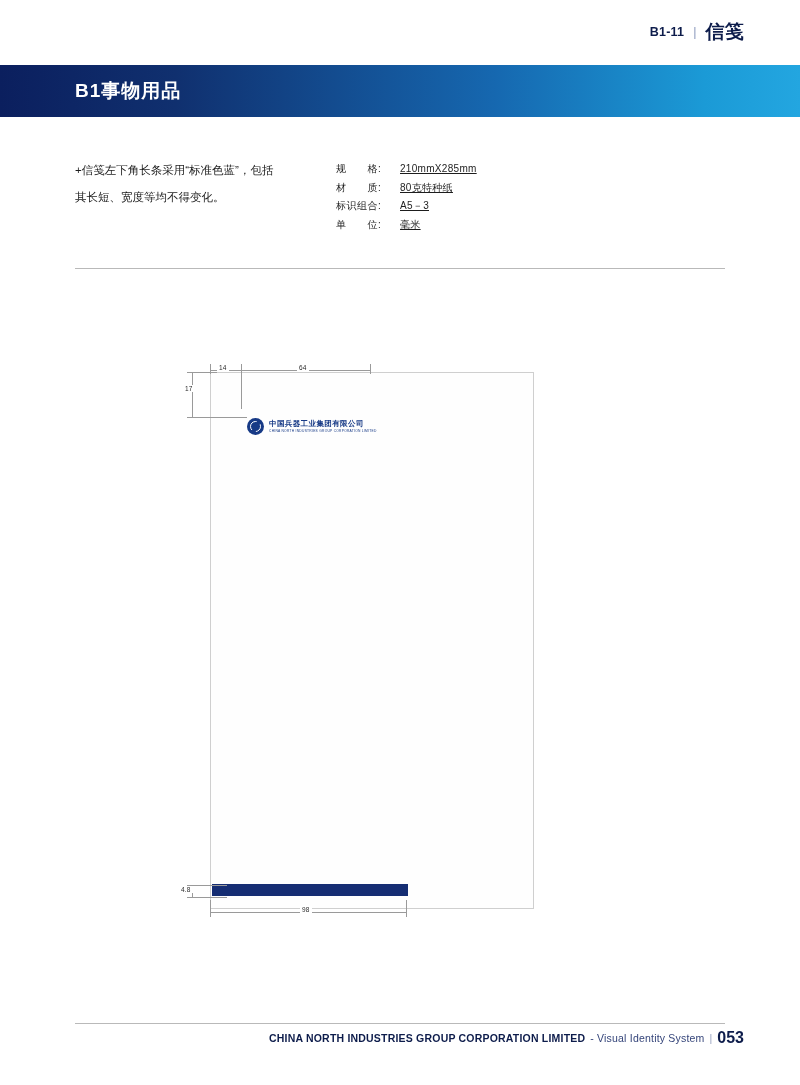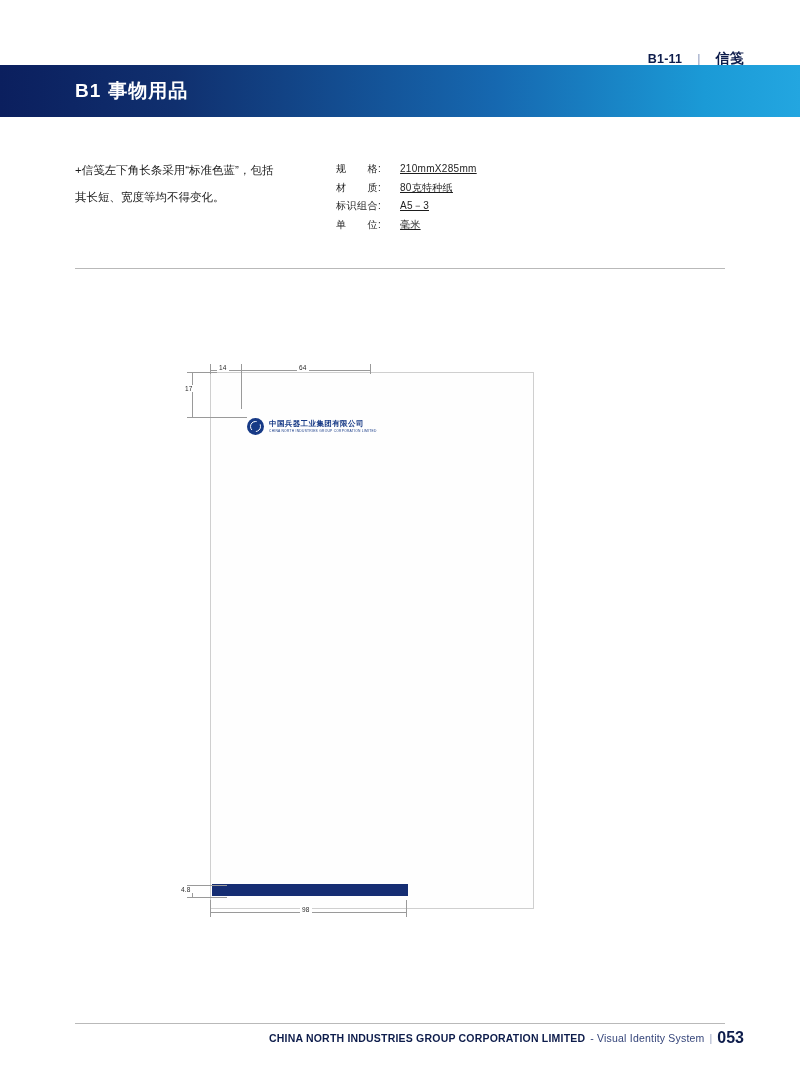--- a/index.html
+++ b/index.html
@@ -12,38 +12,38 @@
     height: 1085px;
     position: relative;
     font-family: "Liberation Sans", sans-serif;
     color: #1a1a1a;
     overflow: hidden;
   }
 
   
   .page-tag {
     position: absolute;
-    top: 50px;
+    top: 19px;
     right: 56px;
     font-size: 12.5px;
     font-weight: bold;
     color: #0d1c4b;
     letter-spacing: 0.2px;
     display: flex;
     align-items: center;
-    gap: 14px;
+    gap: 8px;
     white-space: nowrap;
   }
   .page-tag .sep {
     color: #8d9bbd;
     font-weight: normal;
     margin: 0 1px;
   }
   .page-tag .tag-cn {
-    font-size: 14px;
+    font-size: 19px;
     font-weight: bold;
   }
 
   
   .header-bar {
     position: absolute;
     top: 65px;
     left: 0;
     width: 800px;
     height: 52px;
@@ -56,21 +56,20 @@
     transform: translateY(-50%);
     color: #ffffff;
     font-size: 19px;
     font-weight: bold;
     letter-spacing: 1px;
     white-space: nowrap;
   }
   .header-bar .title .code {
     font-size: 19px;
     font-weight: bold;
-    margin-right: 7px;
   }
 
   
   .note-block {
     position: absolute;
     left: 75px;
     top: 157px;
     width: 205px;
     font-size: 11.5px;
     line-height: 27px;

